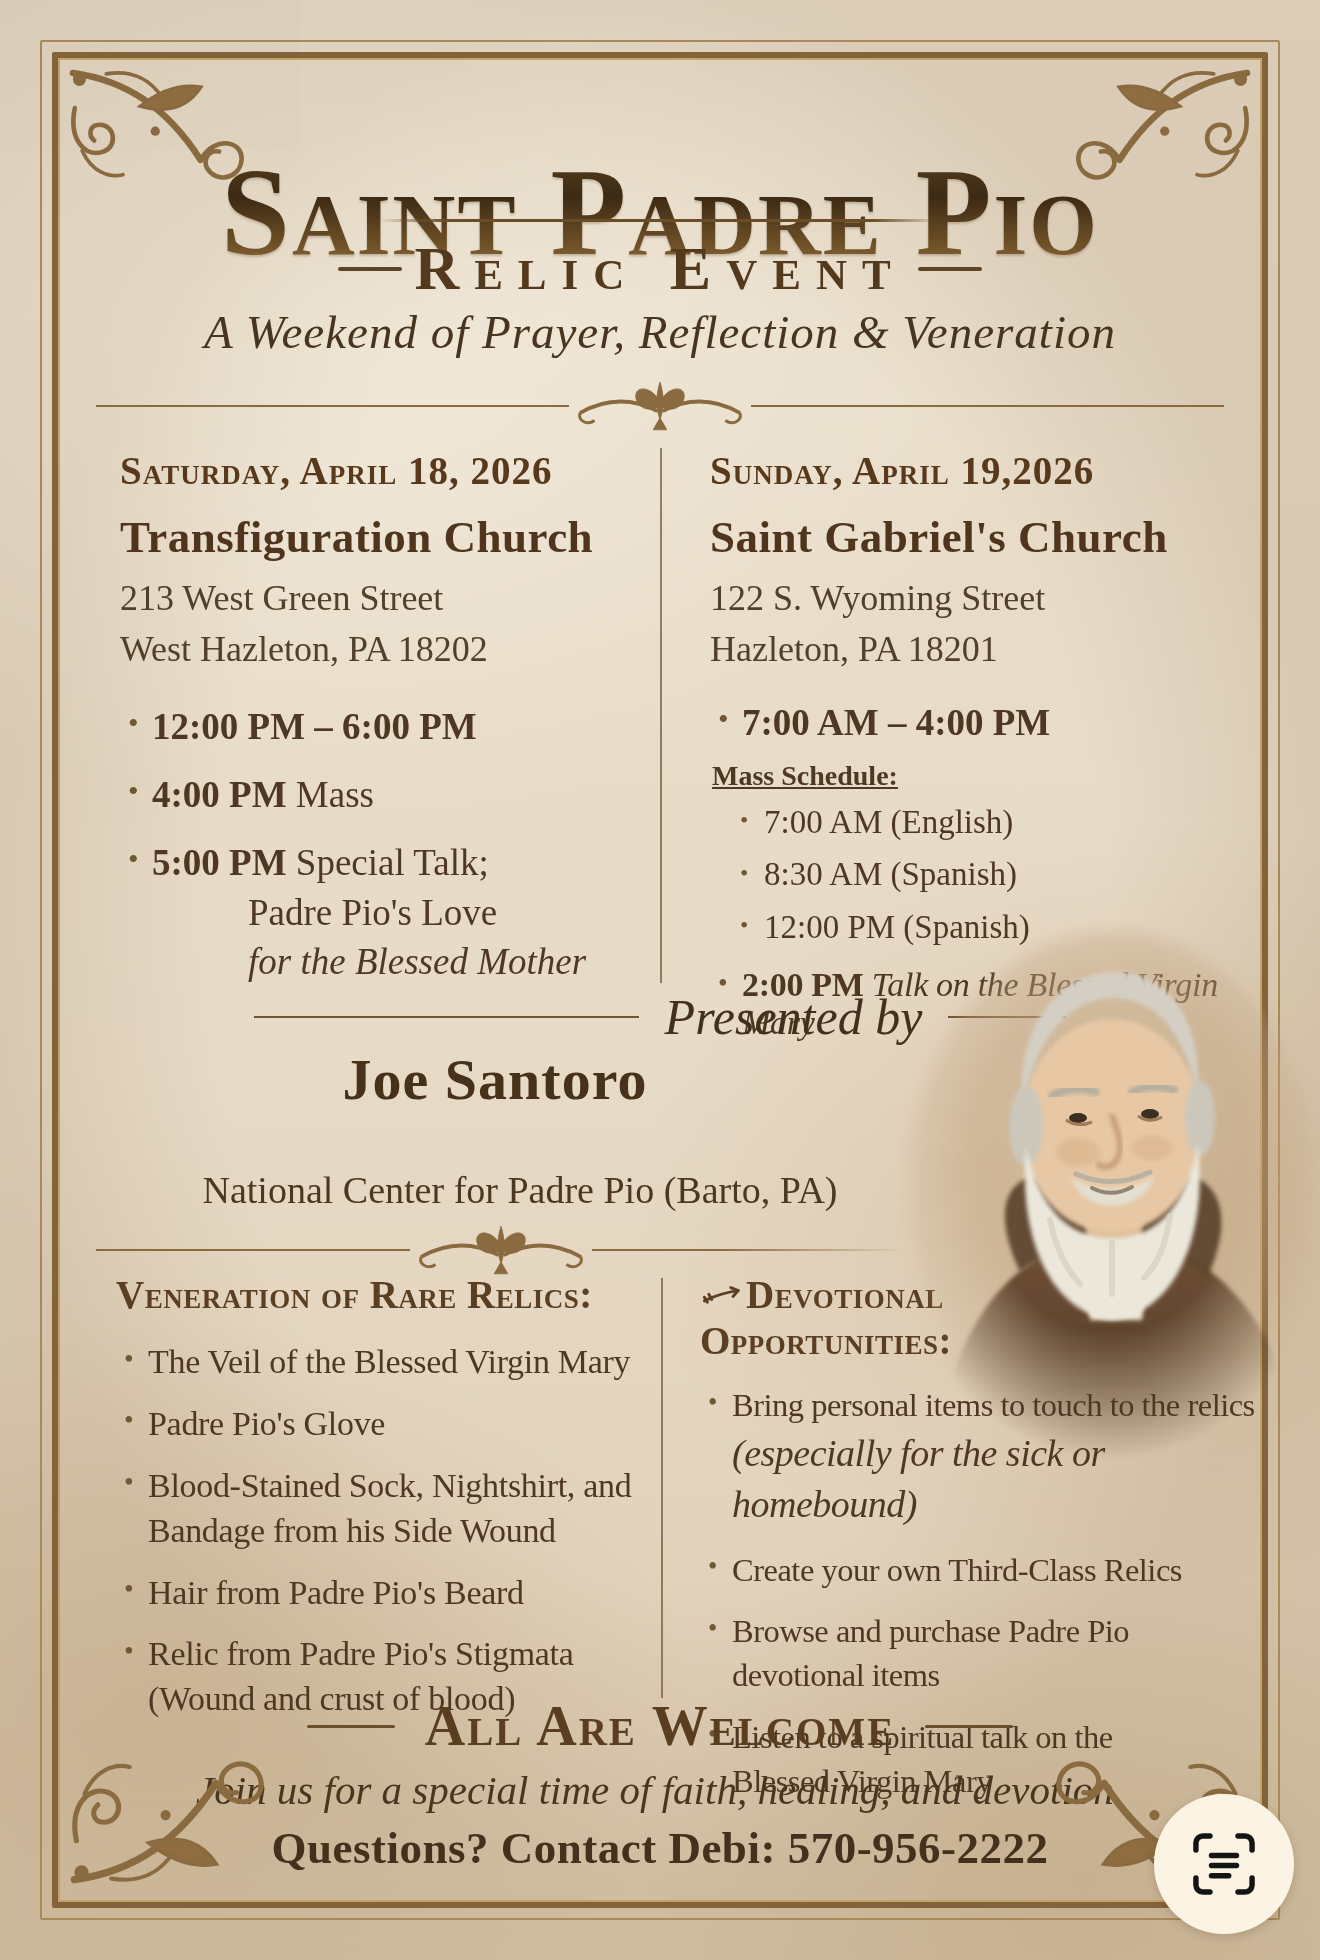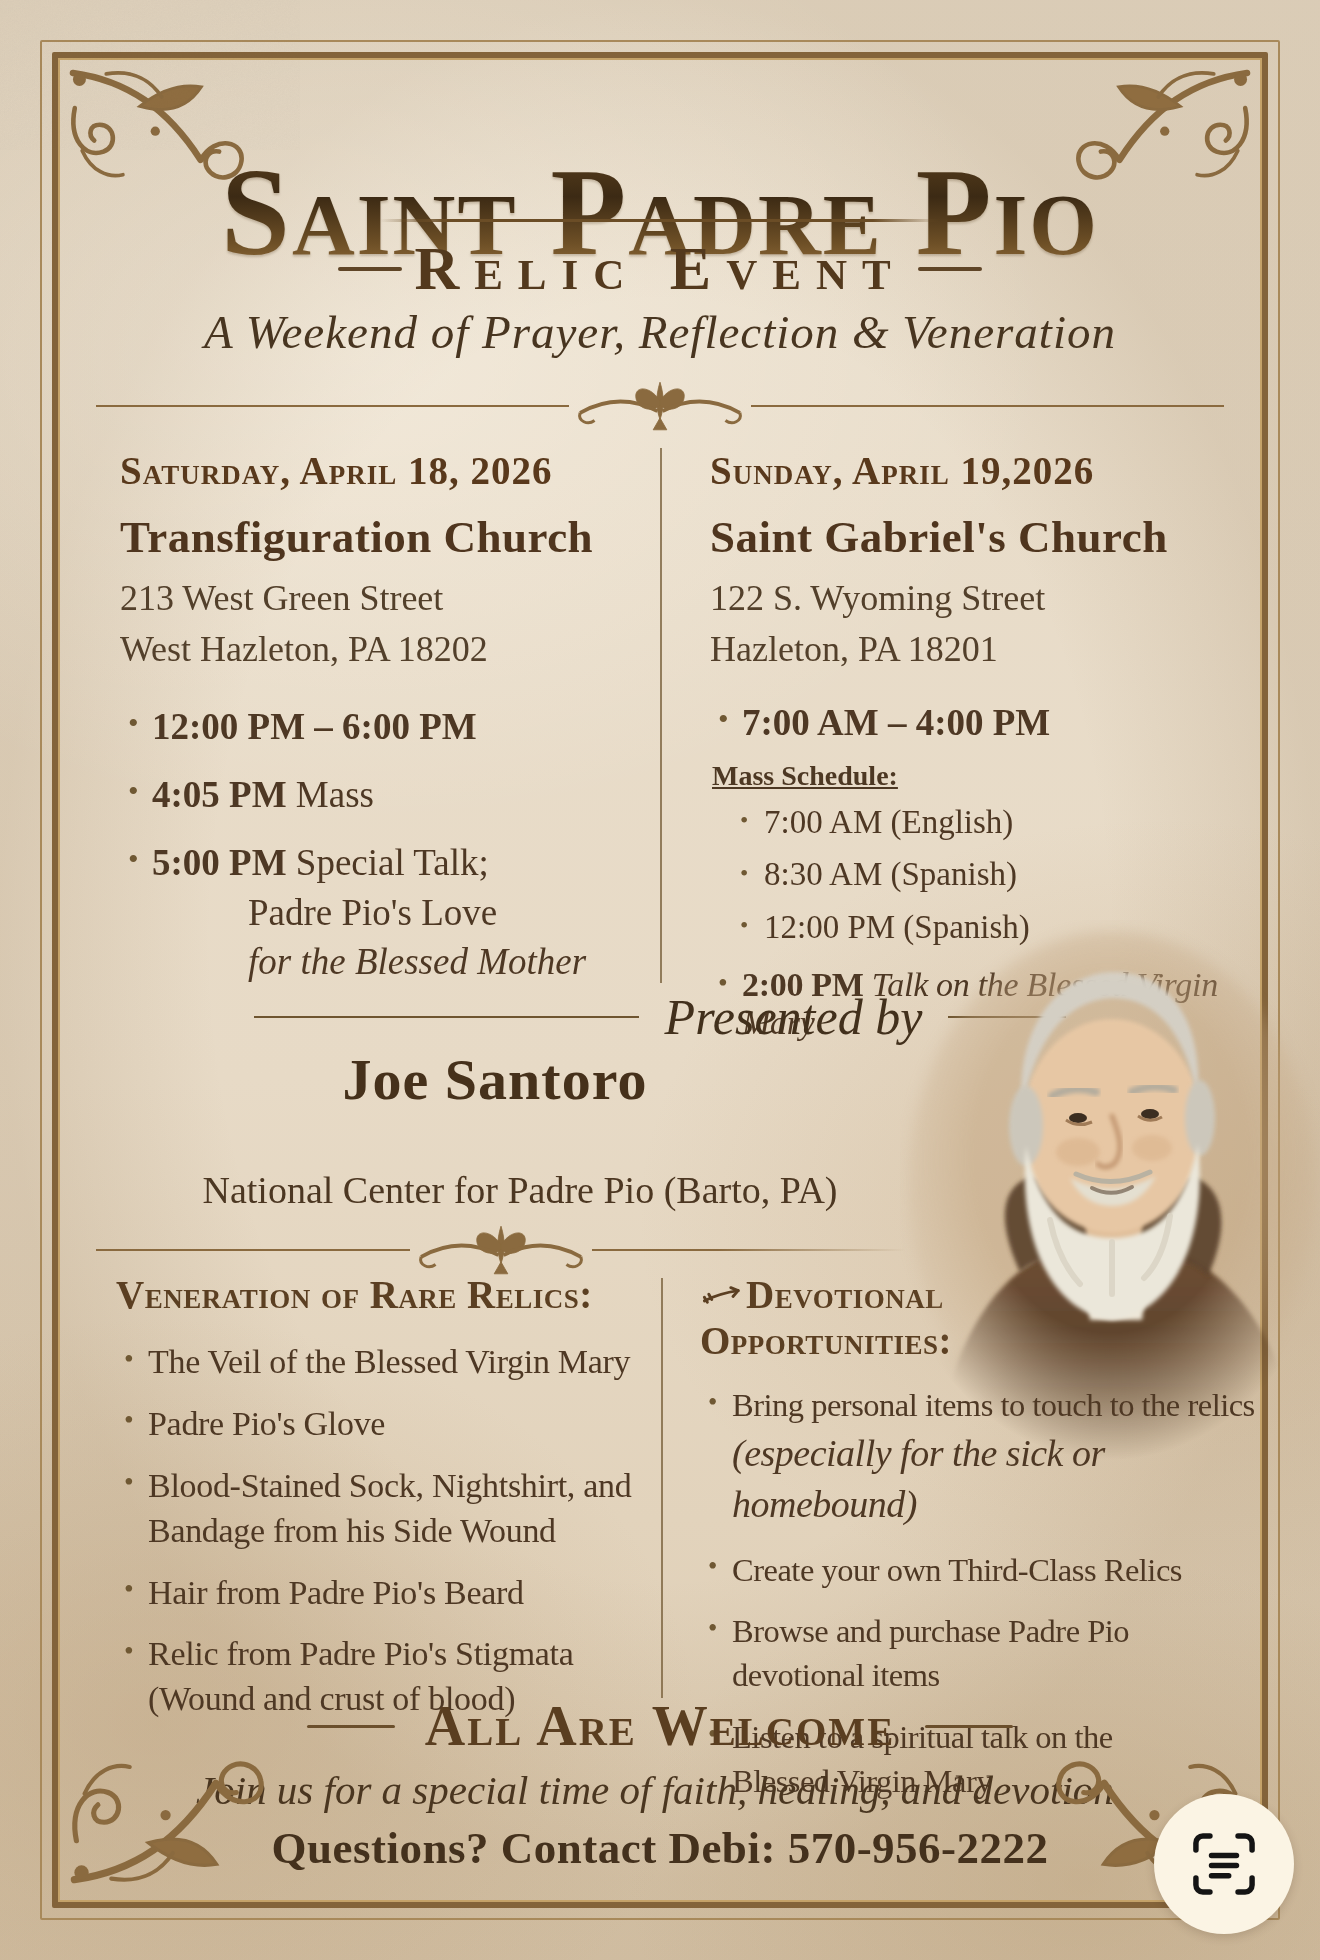--- a/index.html
+++ b/index.html
@@ -197,21 +197,21 @@
     <div class="addr">
       <span>213 West Green Street</span><br>
       <span>West Hazleton, PA 18202</span>
     </div>
     <ul class="plain" id="sat-list">
       <li class="brow">
         <span class="t">12:00 PM – 6:00 PM</span>
         <span></span>
       </li>
       <li class="brow">
-        <span class="t">4:05 PM</span>
+        <span class="t">4:00 PM</span>
         <span>Mass</span>
       </li>
       <li class="brow">
         <span class="t">5:00 PM</span>
         <span>Special Talk;</span>
         <span class="li-sub">Padre Pio's Love</span>
         <span class="li-sub italic">for the Blessed Mother</span>
       </li>
     </ul>
   </div>

